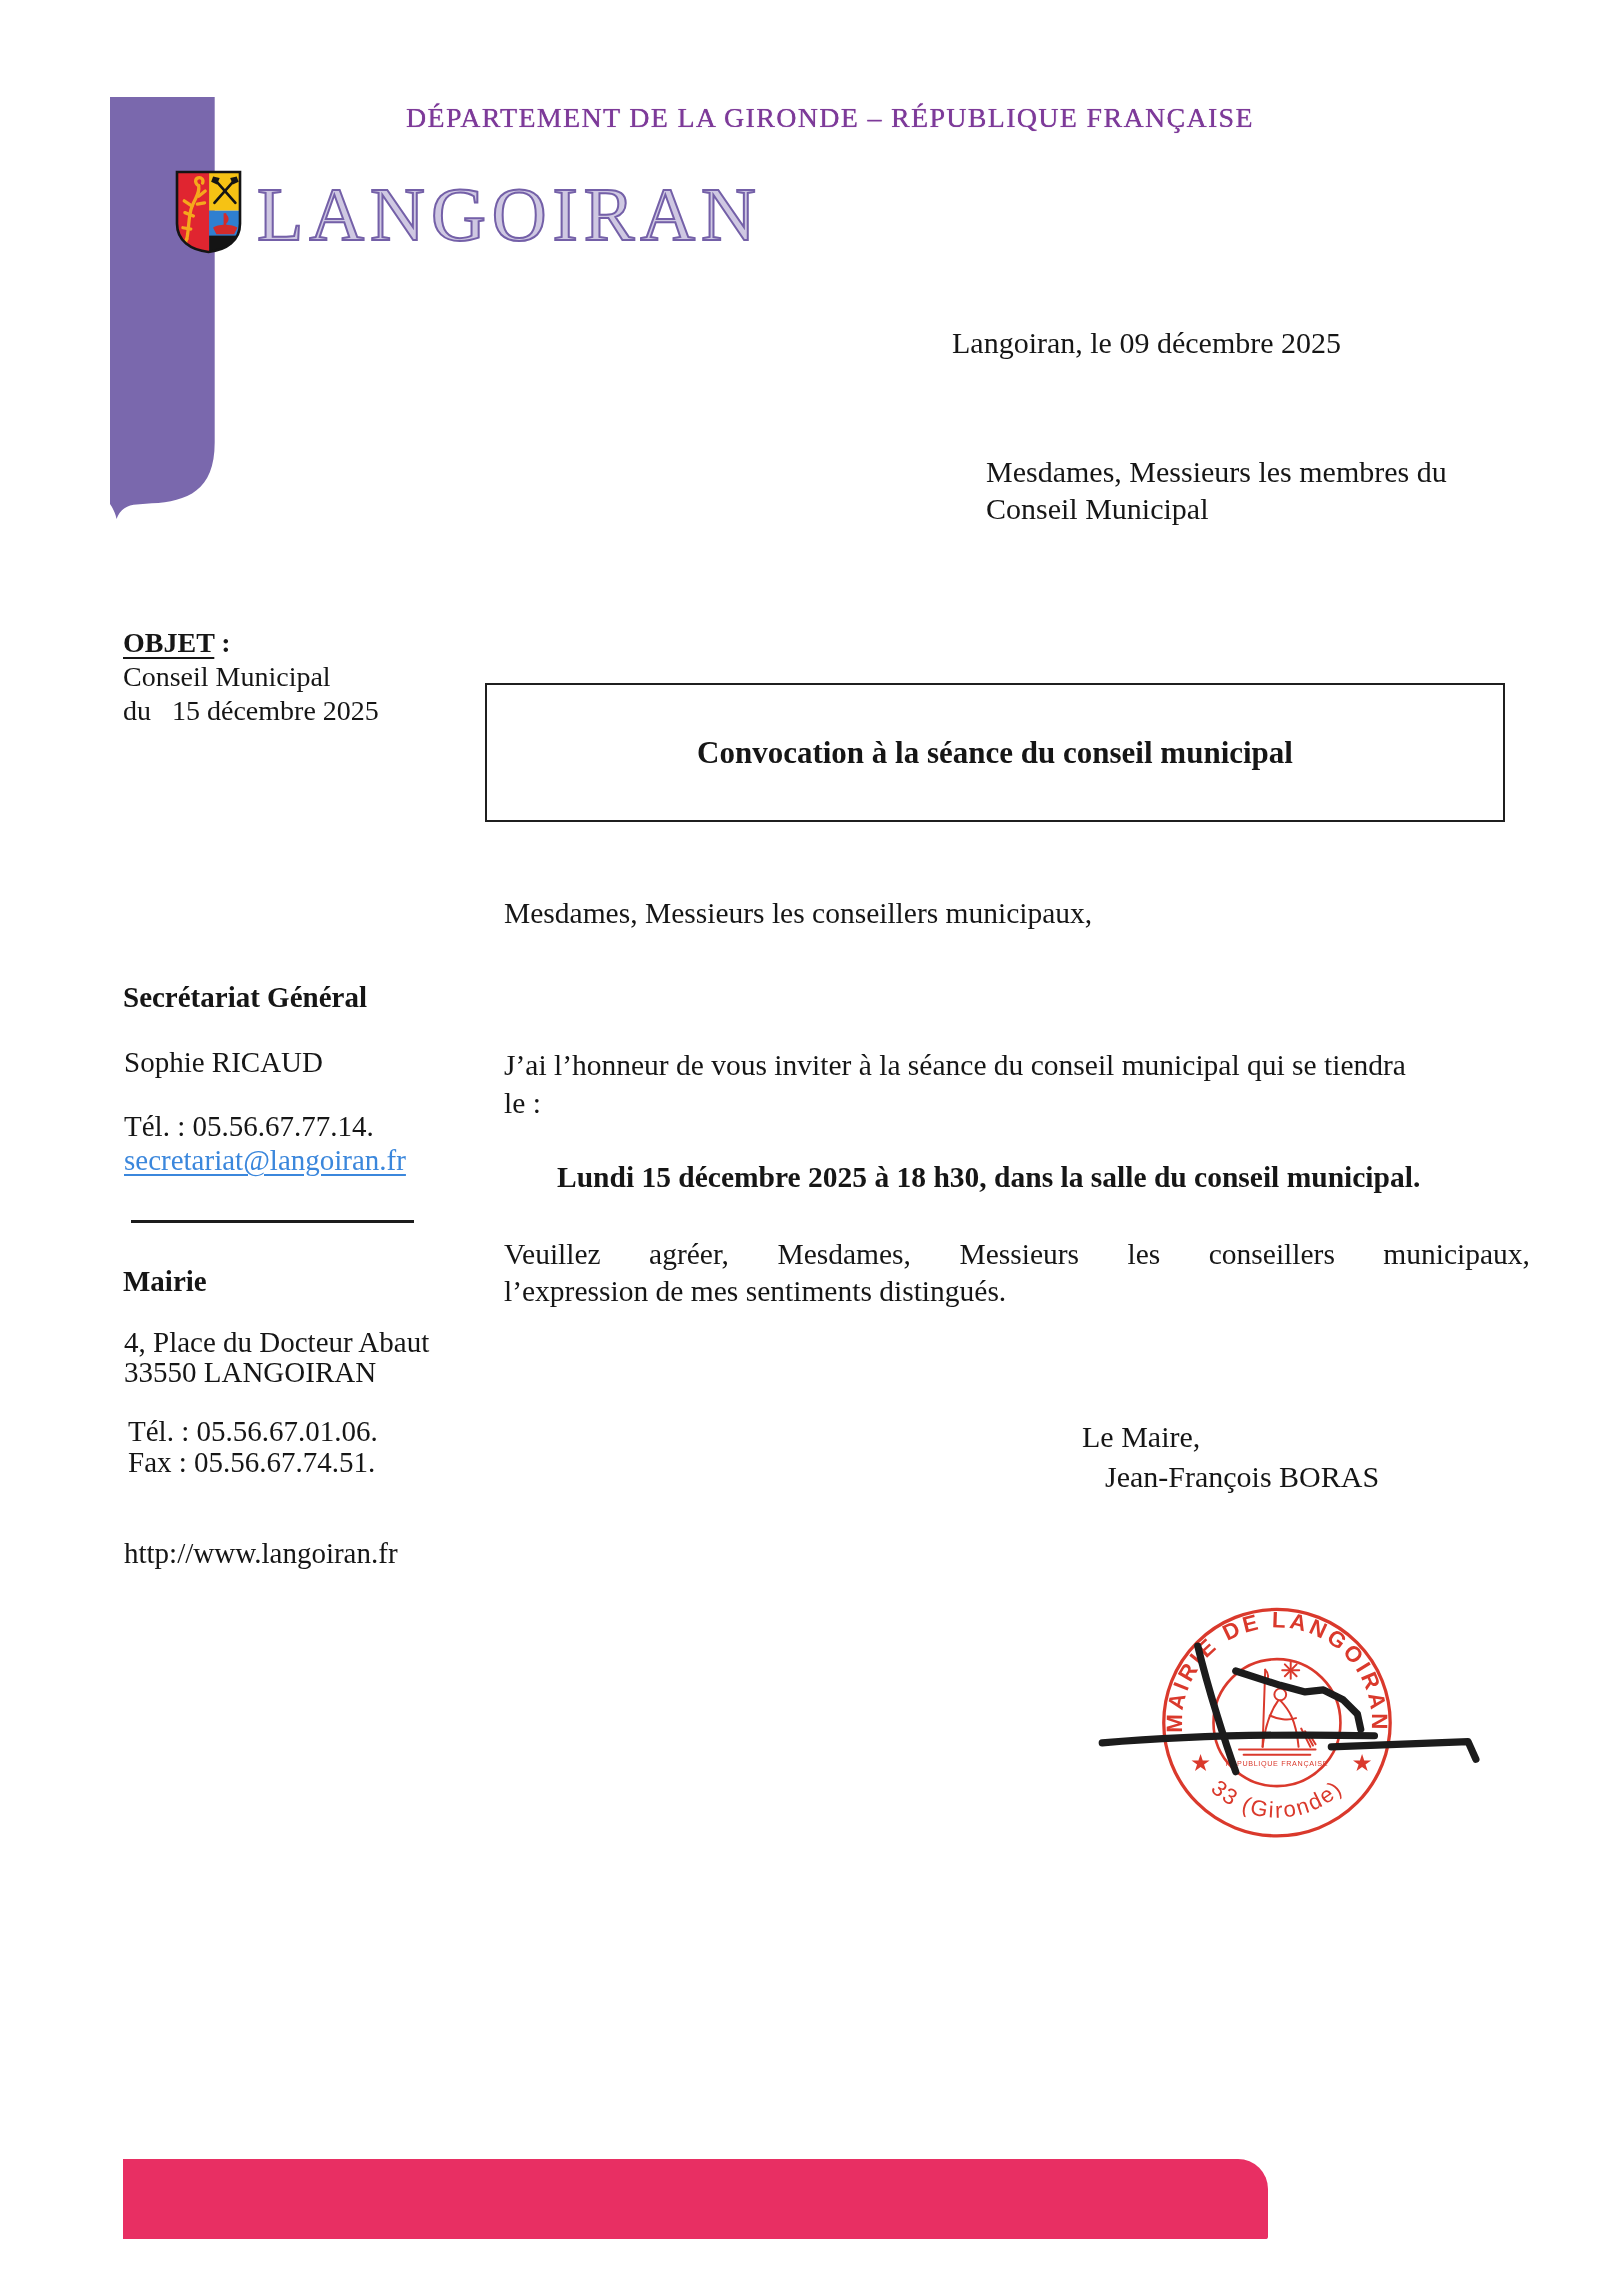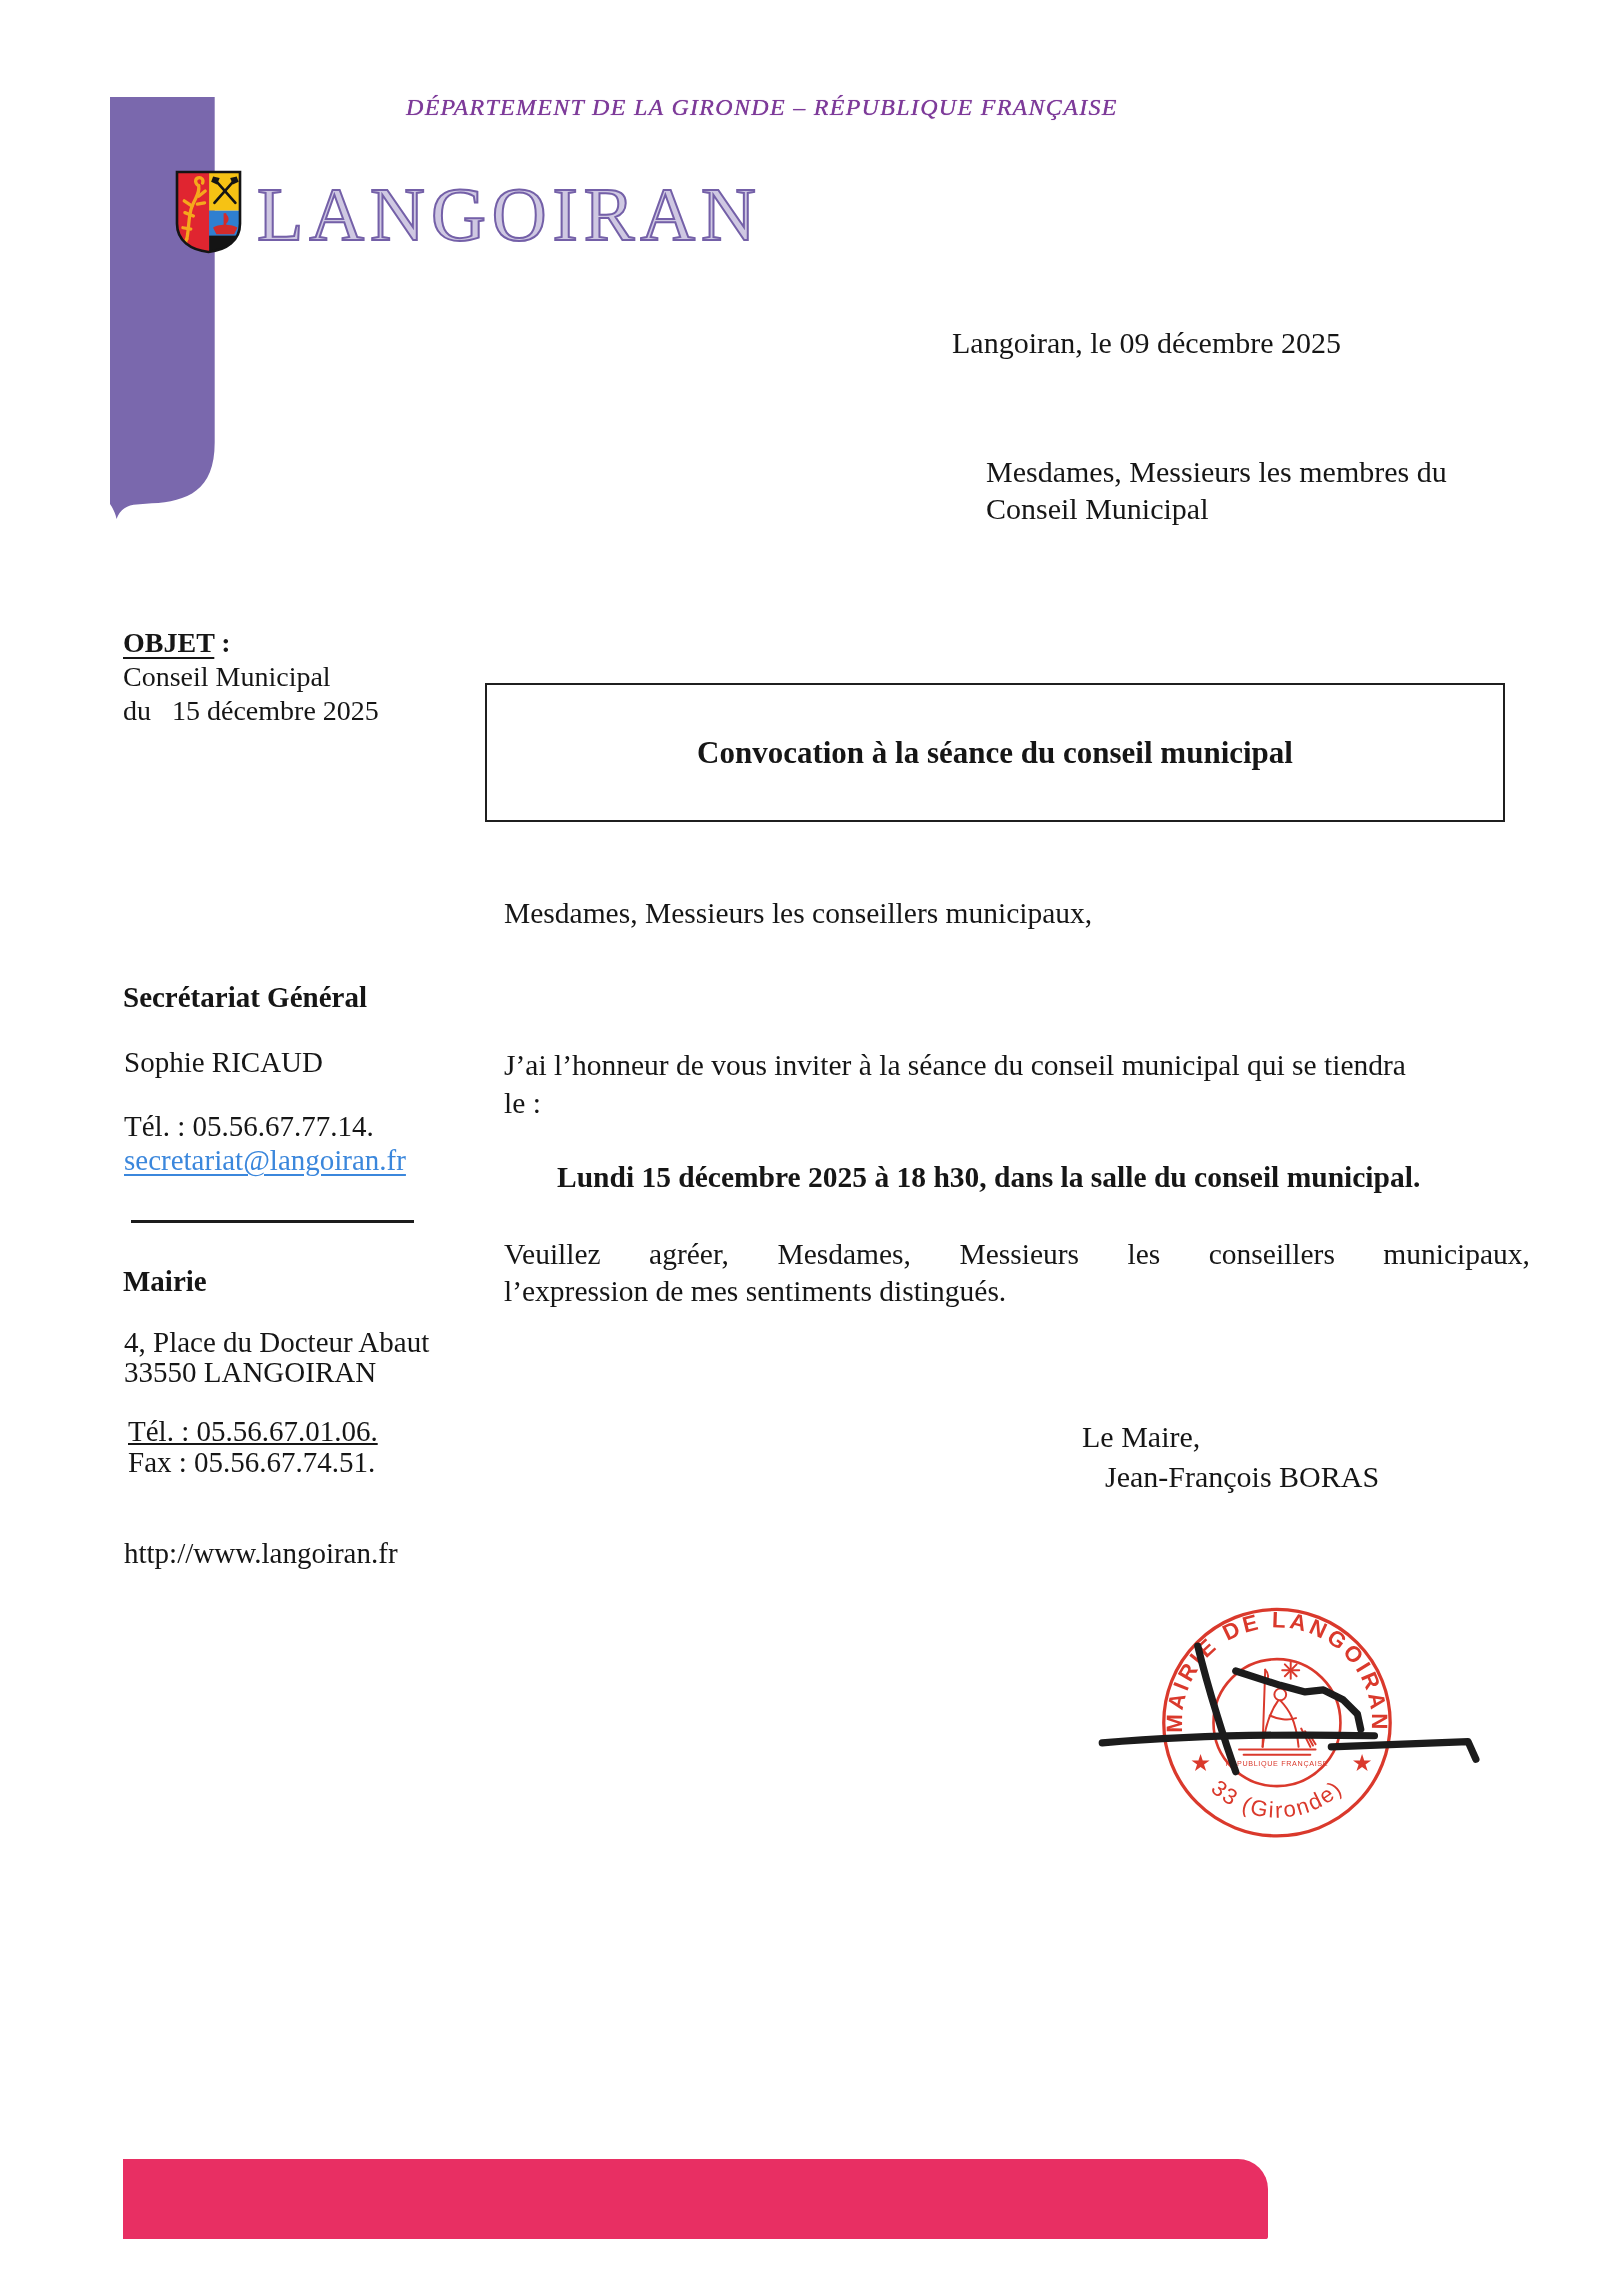--- a/index.html
+++ b/index.html
@@ -9,25 +9,24 @@
     background:#ffffff;
     font-family:"Liberation Serif", serif;
     color:#161616;
     overflow:hidden;
   }
   .abs{position:absolute;}
   .ws-pre{white-space:pre;}
 
   
   #dept-line{
-    left:406px;top:94px;width:916px;
-    font-size:24px;letter-spacing:1.3px;
+    left:406px;top:102px;width:916px;
+    font-size:28px;letter-spacing:1.3px;
     color:#7d3a99;white-space:nowrap;
     text-shadow:0 0 0.7px #7d3a99;
-    font-style:italic;
   }
   #purple-ribbon{left:110px;top:97px;width:106px;height:424px;}
   #coat-of-arms{left:175px;top:170px;width:67px;height:84px;}
   #commune-name{
     left:257px;top:171px;
     font-size:76px;letter-spacing:5.9px;
     color:#cfc8e2;
     -webkit-text-stroke:2px #7460a8;
     text-shadow:0 0 0.7px #7460a8;
     white-space:nowrap;
@@ -65,21 +64,21 @@
   
   .side{font-size:29px;white-space:nowrap;}
   #sec-title{left:123px;top:981px;font-weight:bold;}
   #sec-name{left:124px;top:1046px;}
   #sec-phone{left:124px;top:1110px;}
   #sec-email{left:124px;top:1144px;color:#3b87dc;text-decoration:underline;text-underline-offset:3.9px;text-align:center;}
   #side-rule{left:131px;top:1220px;width:283px;height:3.3px;background:#1c1c1c;}
   #mairie-title{left:123px;top:1265px;font-weight:bold;}
   #addr-1{left:124px;top:1326px;}
   #addr-2{left:124px;top:1356px;}
-  #mairie-phone{left:128px;top:1415px;text-decoration:underline;}
+  #mairie-phone{left:128px;top:1415px;}
   #mairie-fax{left:128px;top:1446px;}
   #website{left:124px;top:1537px;}
 
   
   #sig-title{left:1082px;top:1420px;font-size:30px;white-space:nowrap;}
   #sig-name{left:1083px;top:1460px;font-size:30px;white-space:nowrap;margin-left:22px;}
   #stamp-svg{left:1080px;top:1591px;width:445px;height:262px;}
 
   
   #pink-bar{

